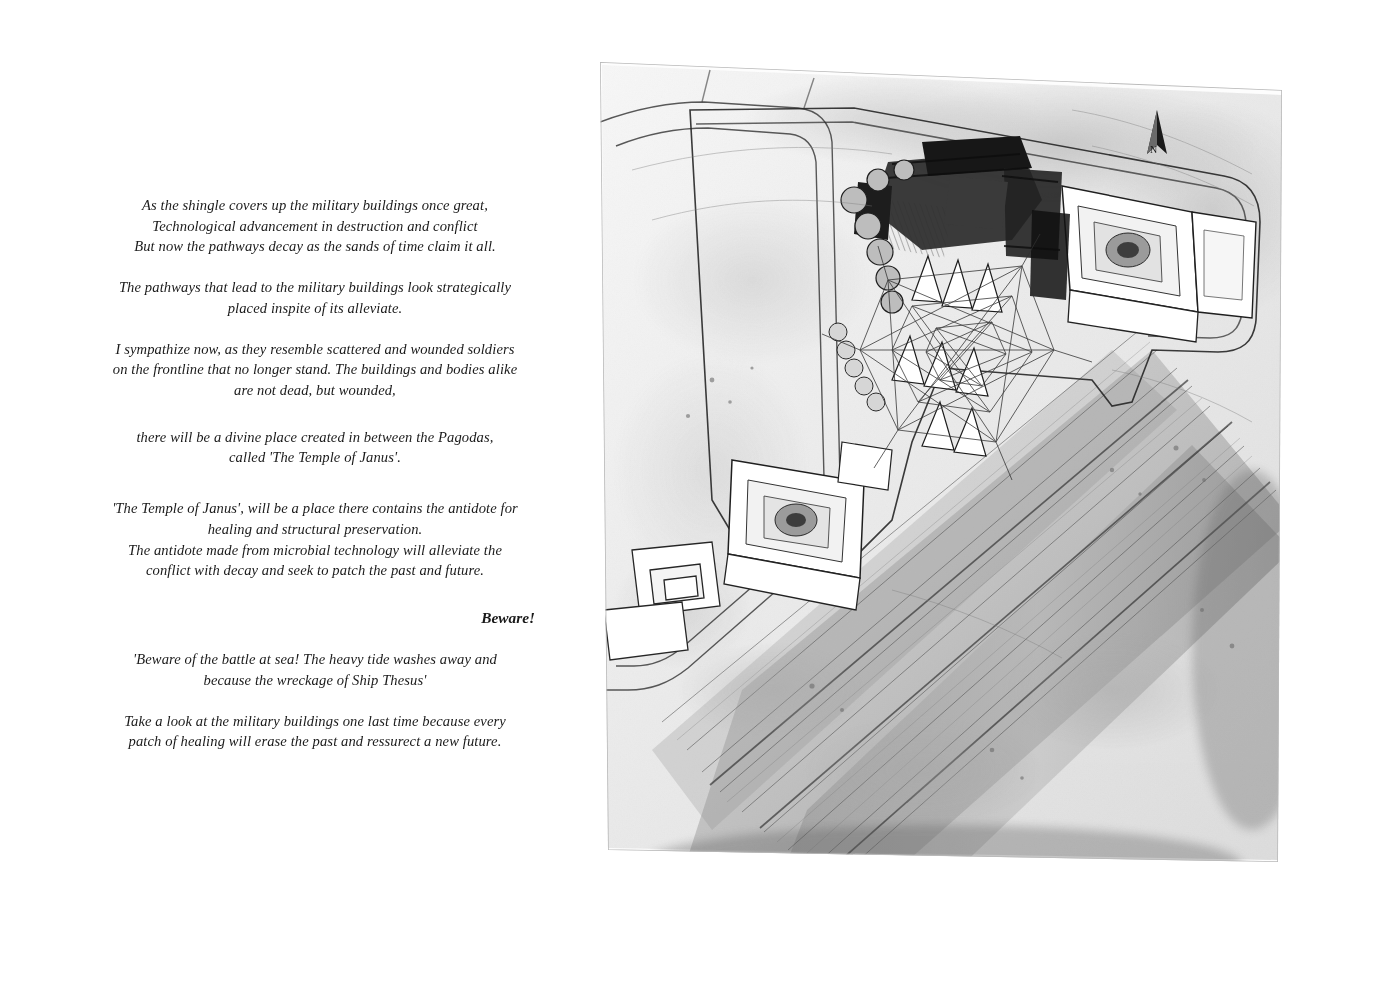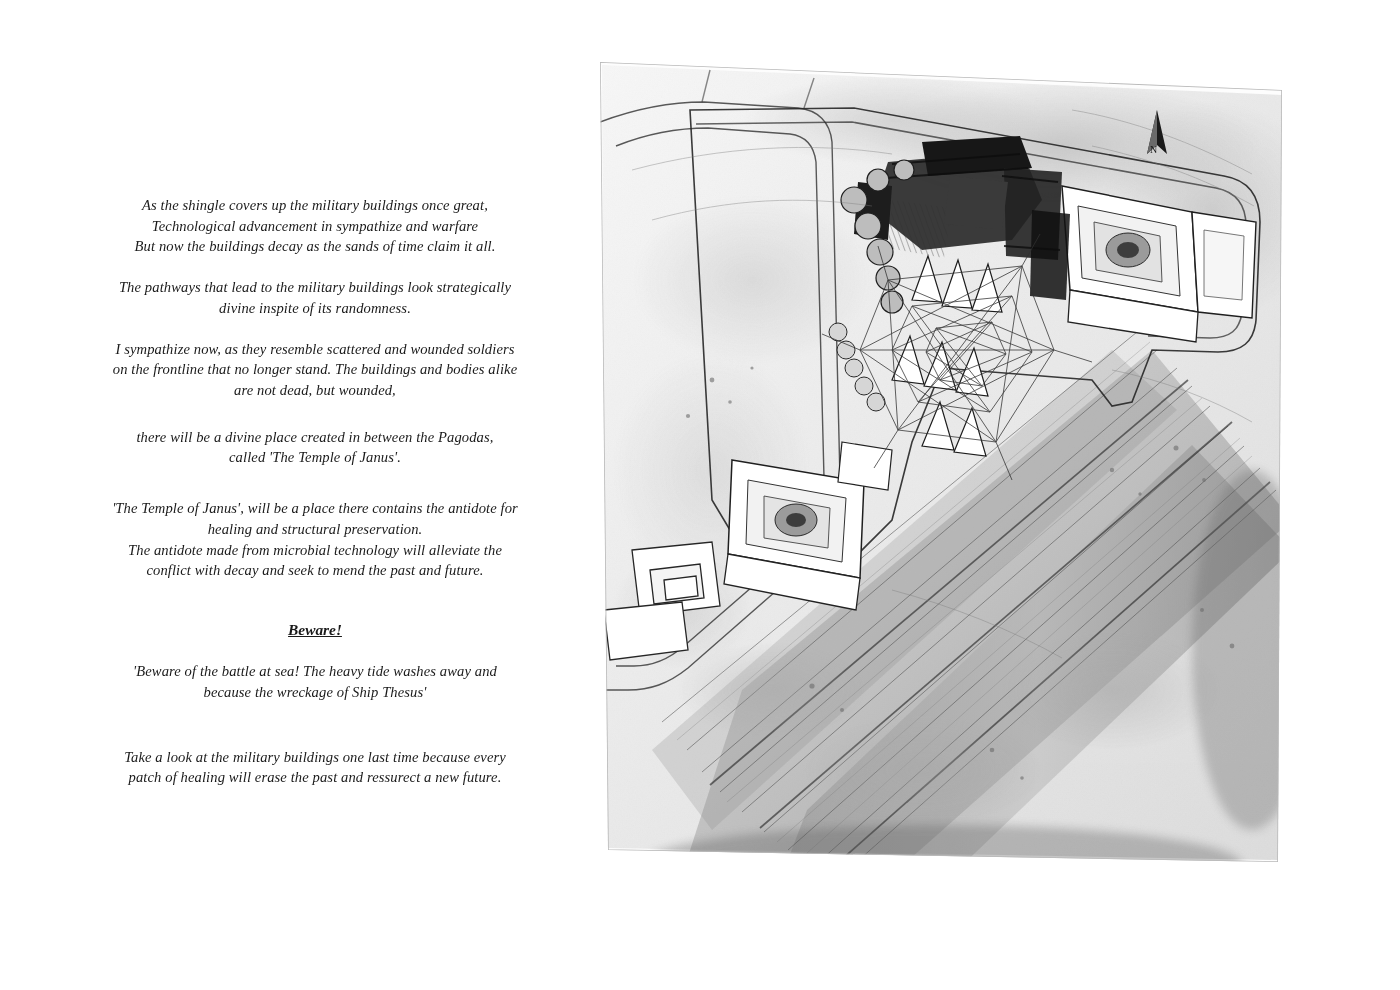--- a/index.html
+++ b/index.html
@@ -30,23 +30,22 @@
     line-height: 1.42;
     margin: 0 0 20px 0;
     letter-spacing: 0.1px;
   }
   .stanza-line { display: block; }
 
   .beware-heading {
     font-style: italic;
     font-weight: bold;
     font-size: 15.4px;
-    margin: 40px 0 22px 0;
-    text-align: center;
-    text-decoration: underline;
+    margin: 28px 0 22px 0;
+    text-align: right;
   }
 
   
   .drawing-panel {
     position: absolute;
     left: 592px;
     top: 50px;
     width: 700px;
     height: 825px;
   }
@@ -71,50 +70,50 @@
     font-family: "Liberation Serif", serif;
   }
 </style>
 </head>
 <body>
 
 <div class="poem-column">
 
   <p class="stanza">
     <span class="stanza-line">As the shingle covers up the military buildings once great,</span>
-    <span class="stanza-line">Technological advancement in sympathize and warfare</span>
-    <span class="stanza-line">But now the buildings decay as the sands of time claim it all.</span>
+    <span class="stanza-line">Technological advancement in destruction and conflict</span>
+    <span class="stanza-line">But now the pathways decay as the sands of time claim it all.</span>
   </p>
 
   <p class="stanza">
     <span class="stanza-line">The pathways that lead to the military buildings look strategically</span>
-    <span class="stanza-line">divine inspite of its randomness.</span>
+    <span class="stanza-line">placed inspite of its alleviate.</span>
   </p>
 
   <p class="stanza">
     <span class="stanza-line">I sympathize now, as they resemble scattered and wounded soldiers</span>
     <span class="stanza-line">on the frontline that no longer stand. The buildings and bodies alike</span>
     <span class="stanza-line">are not dead, but wounded,</span>
   </p>
 
   <p class="stanza" style="margin-top:26px;margin-bottom:30px;font-style:italic;">
     <span class="stanza-line">there will be a divine place created in between the Pagodas,</span>
     <span class="stanza-line">called 'The Temple of Janus'.</span>
   </p>
 
   <p class="stanza">
     <span class="stanza-line">'The Temple of Janus', will be a place there contains the antidote for</span>
     <span class="stanza-line">healing and structural preservation.</span>
     <span class="stanza-line">The antidote made from microbial technology will alleviate the</span>
-    <span class="stanza-line">conflict with decay and seek to mend the past and future.</span>
+    <span class="stanza-line">conflict with decay and seek to patch the past and future.</span>
   </p>
 
   <div class="beware-heading">Beware!</div>
 
-  <p class="stanza" style="margin-bottom:44px;">
+  <p class="stanza" style="margin-bottom:20px;">
     <span class="stanza-line">'Beware of the battle at sea! The heavy tide washes away and</span>
     <span class="stanza-line">because the wreckage of Ship Thesus'</span>
   </p>
 
   <p class="stanza">
     <span class="stanza-line">Take a look at the military buildings one last time because every</span>
     <span class="stanza-line">patch of healing will erase the past and ressurect a new future.</span>
   </p>
 
 </div>

